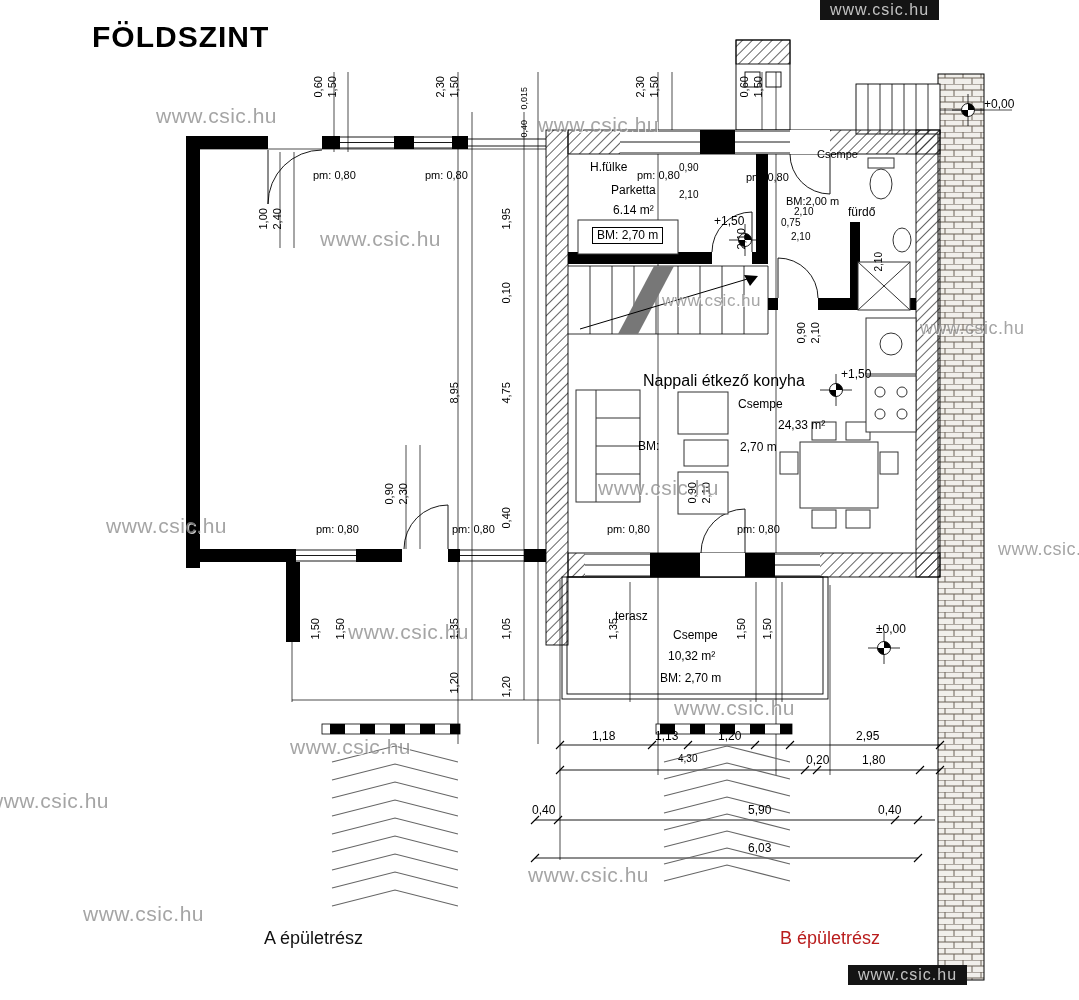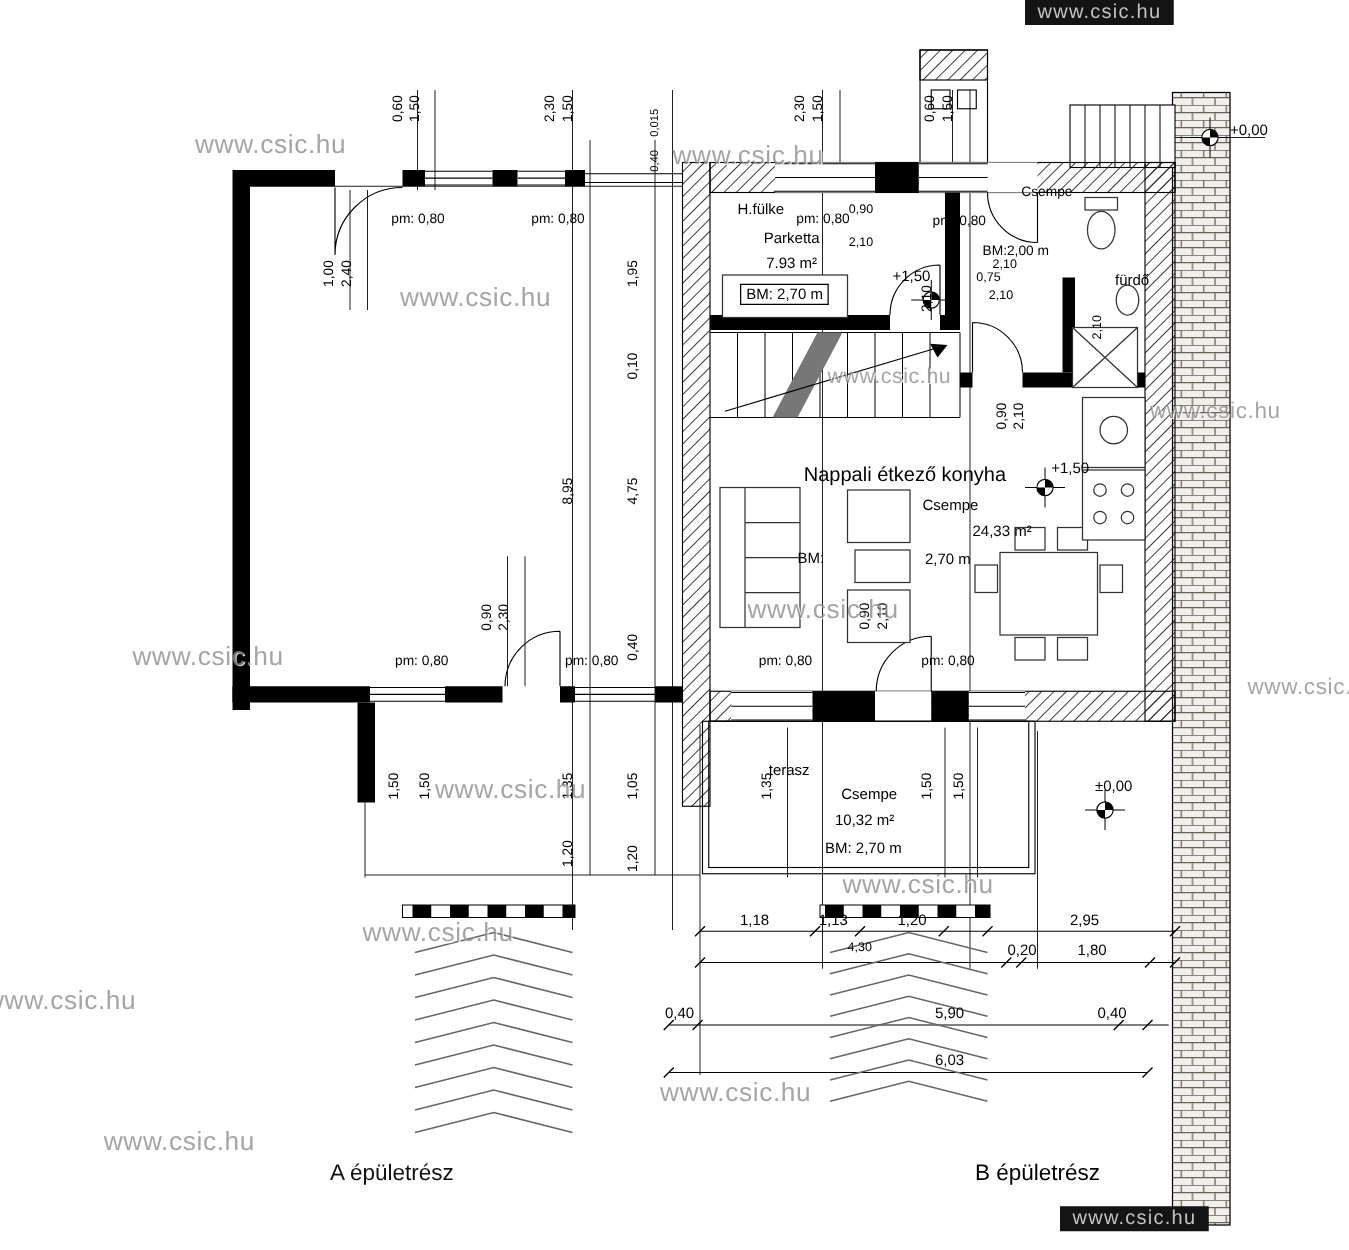--- a/index.html
+++ b/index.html
@@ -8,21 +8,21 @@
   svg{position:absolute;left:0;top:0}
   #anno,#wms{position:absolute;left:0;top:0;width:100%;height:100%;pointer-events:none}
   .lbl{position:absolute;color:#000;font-size:12px;line-height:1.05;white-space:nowrap}
   .lbl.rot{transform:rotate(-90deg);transform-origin:0 100%}
   .lbl.boxed{background:#fff;border:1px solid #000;padding:1px 4px}
   .wm{position:absolute;color:#8f8f8f;opacity:.8;font-size:21px;white-space:nowrap;letter-spacing:.5px;text-shadow:1px 1px 0 #fff}
   .wm.bar{background:#141414;color:#c2c2c2;opacity:1;padding:0 10px;font-size:16px;line-height:20px;text-shadow:none;letter-spacing:1px}
   #title{position:absolute;left:92px;top:20px;font-size:30px;font-weight:bold;letter-spacing:1px;color:#000}
   #neighbor{position:absolute;left:188px;top:864px;font-size:26px;color:#1a1a1a}
   #parta{position:absolute;left:264px;top:928px;font-size:18px;color:#111}
-  #partb{position:absolute;left:780px;top:928px;font-size:18px;color:#000000}
+  #partb{position:absolute;left:780px;top:928px;font-size:18px;color:#b91c1c}
 </style>
 </head>
 <body>
 
 <div id="stage">
 
   <svg width="1079" height="1000" viewBox="0 0 1079 1000">
     <defs>
       <pattern id="h45" patternUnits="userSpaceOnUse" width="7" height="7" patternTransform="rotate(45)">
         <line x1="0" y1="0" x2="0" y2="7" stroke="#222" stroke-width="1.4"></line>
@@ -173,28 +173,28 @@
       <use href="#lvl" x="968" y="110"></use>
       <use href="#lvl" x="745" y="240"></use>
       <use href="#lvl" x="836" y="390"></use>
       <use href="#lvl" x="884" y="648"></use>
     </g>
   </svg>
 
   <div id="anno">
       <span class="lbl" style="left: 590px; top: 161px; font-size: 12px;">H.fülke</span>
       <span class="lbl" style="left: 611px; top: 184px; font-size: 12px;">Parketta</span>
-      <span class="lbl" style="left: 613px; top: 204px; font-size: 12px;">7.93 m²</span>
+      <span class="lbl" style="left: 613px; top: 204px; font-size: 12px;">6.14 m²</span>
       <span class="lbl boxed" style="left: 592px; top: 227px; font-size: 12px;">BM: 2,70 m</span>
       <span class="lbl" style="left: 817px; top: 149px; font-size: 11px;">Csempe</span>
       <span class="lbl" style="left: 786px; top: 196px; font-size: 11px;">BM:2,00 m</span>
       <span class="lbl" style="left: 794px; top: 207px; font-size: 10px;">2,10</span>
       <span class="lbl" style="left: 781px; top: 218px; font-size: 10px;">0,75</span>
       <span class="lbl" style="left: 791px; top: 232px; font-size: 10px;">2,10</span>
-      <span class="lbl" style="left: 848px; top: 218px; font-size: 12px; margin-left: 44px;">fürdő</span>
+      <span class="lbl" style="left: 848px; top: 206px; font-size: 12px;">fürdő</span>
       <span class="lbl" style="left: 643px; top: 373px; font-size: 16px;">Nappali étkező konyha</span>
       <span class="lbl" style="left: 738px; top: 398px; font-size: 12px;">Csempe</span>
       <span class="lbl" style="left: 734px; top: 419px; font-size: 12px; margin-left: 44px;">24,33 m²</span>
       <span class="lbl" style="left: 740px; top: 441px; font-size: 12px;">2,70 m</span>
       <span class="lbl" style="left: 638px; top: 440px; font-size: 12px;">BM:</span>
       <span class="lbl" style="left: 615px; top: 610px; font-size: 12px;">terasz</span>
       <span class="lbl" style="left: 673px; top: 629px; font-size: 12px;">Csempe</span>
       <span class="lbl" style="left: 668px; top: 650px; font-size: 12px;">10,32 m²</span>
       <span class="lbl" style="left: 660px; top: 672px; font-size: 12px;">BM: 2,70 m</span>
       <span class="lbl" style="left: 313px; top: 170px; font-size: 11px;">pm: 0,80</span>
@@ -269,15 +269,16 @@
       <span class="wm" style="left: 998px; top: 539px; font-size: 18px;">www.csic.hu</span>
       <span class="wm" style="left: 348px; top: 620px;">www.csic.hu</span>
       <span class="wm" style="left: 674px; top: 696px;">www.csic.hu</span>
       <span class="wm" style="left: 290px; top: 735px;">www.csic.hu</span>
       <span class="wm" style="left: -12px; top: 789px;">www.csic.hu</span>
       <span class="wm" style="left: 528px; top: 863px;">www.csic.hu</span>
       <span class="wm" style="left: 83px; top: 902px;">www.csic.hu</span>
       <span class="wm bar" style="left: 848px; top: 965px;">www.csic.hu</span>
     </div>
 
+  <h1 id="title">FÖLDSZINT</h1>
   <div id="parta">A épületrész</div>
   <div id="partb">B épületrész</div>
 </div>
 
 </body></html>

